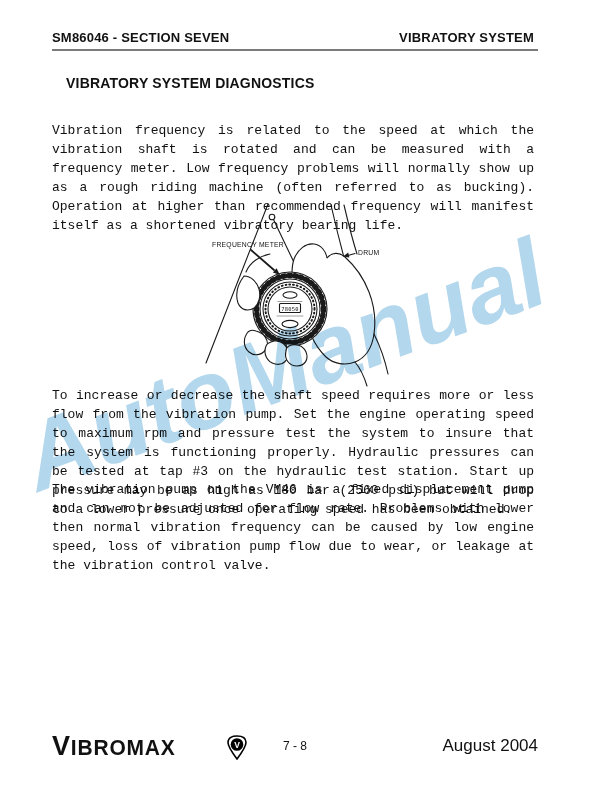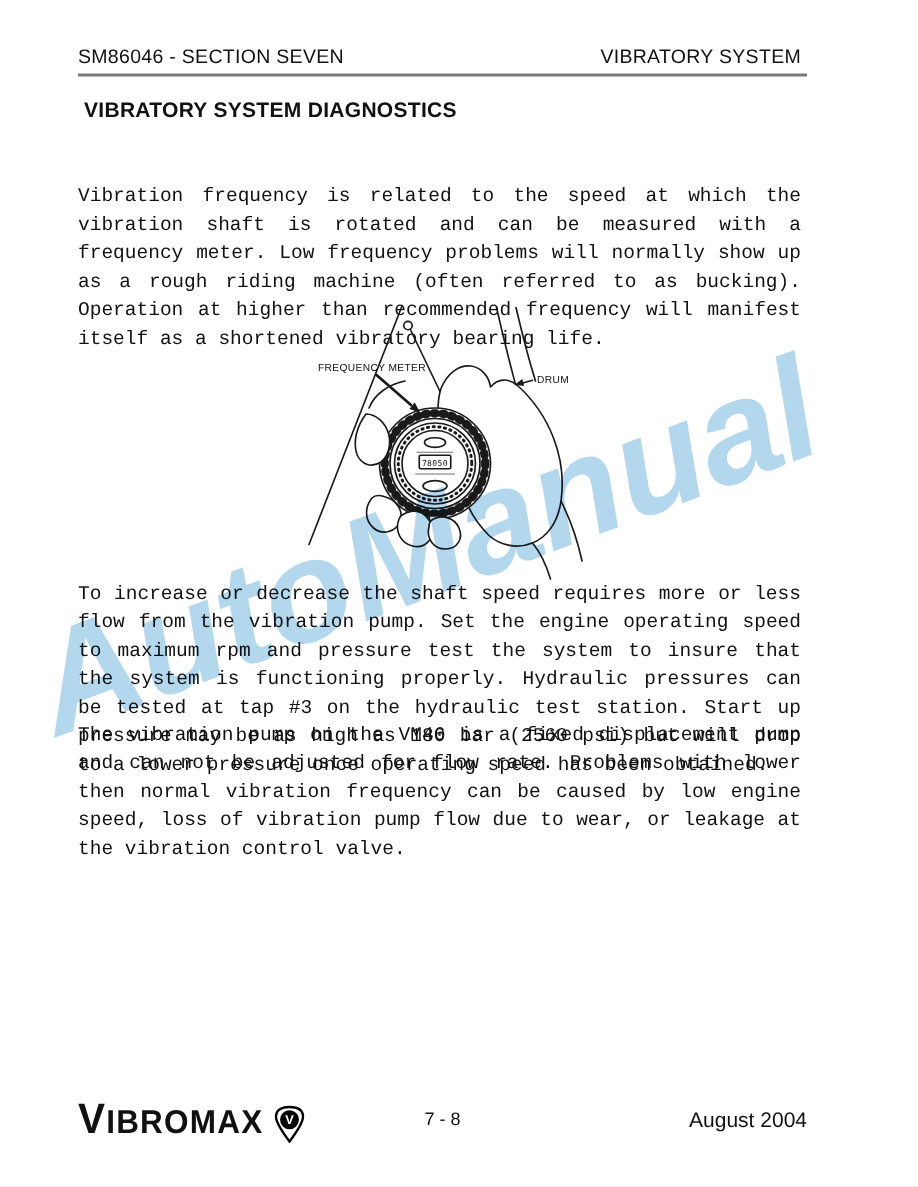--- a/index.html
+++ b/index.html
@@ -9,28 +9,28 @@
     background:#ffffff;
     font-family:"Liberation Sans",sans-serif;
     color:#111;
     overflow:hidden;
     margin:0 auto;
   }
   .content{position:relative;z-index:2;}
   .hdr{
     position:absolute;left:52px;top:30px;width:482px;
     display:flex;justify-content:space-between;
-    font-weight:normal;font-size:13px;letter-spacing:.2px;
+    font-weight:bold;font-size:13px;letter-spacing:.2px;
   }
   .rule{
     position:absolute;left:52px;top:49px;width:486px;height:2px;
     background:#7a7a7a;
   }
   .doc-title{
-    position:absolute;left:52px;top:61px;margin:4px;
+    position:absolute;left:52px;top:61px;margin:14px;
     font-size:14px;font-weight:bold;letter-spacing:.2px;
   }
   .para{
     position:absolute;left:52px;width:482px;margin:0;
     font-size:13px;line-height:19px;text-align:justify;font-family:Liberation Mono, monospace;
   }
   .p1{top:121px;}
   .p2{top:386px;}
   .p3{top:480px;}
   .figure{
@@ -52,34 +52,34 @@
     color:#b3d7ed;
     mix-blend-mode:multiply;
     transform:rotate(-20.5deg);
     transform-origin:0 90%;
     pointer-events:none;
   }
   .footer{
     position:absolute;left:52px;top:729px;width:486px;height:34px;
     display:flex;align-items:center;
   }
-  .brand{display:flex;align-items:flex-end;}
+  .brand{display:flex;align-items:center;gap:44px;}
   .brand-word{
     display:inline-block;
     font-weight:bold;font-size:21px;letter-spacing:.8px;
     transform:scaleY(1.05);
   }
   .brand-word::first-letter{font-size:27px;}
   .brand-emblem{margin-left:5px;margin-top:2px;}
   .page-num{
     position:absolute;left:0;right:0;text-align:center;
     font-size:12px;
   }
   .footer-date{
-    margin-left:auto;font-size:14px;position:relative;z-index:1;
+    margin-left:auto;font-size:17px;position:relative;z-index:1;
   }
 </style>
 </head>
 <body>
 
 <div class="page">
 
   <div class="content">
 
     <div class="hdr">

